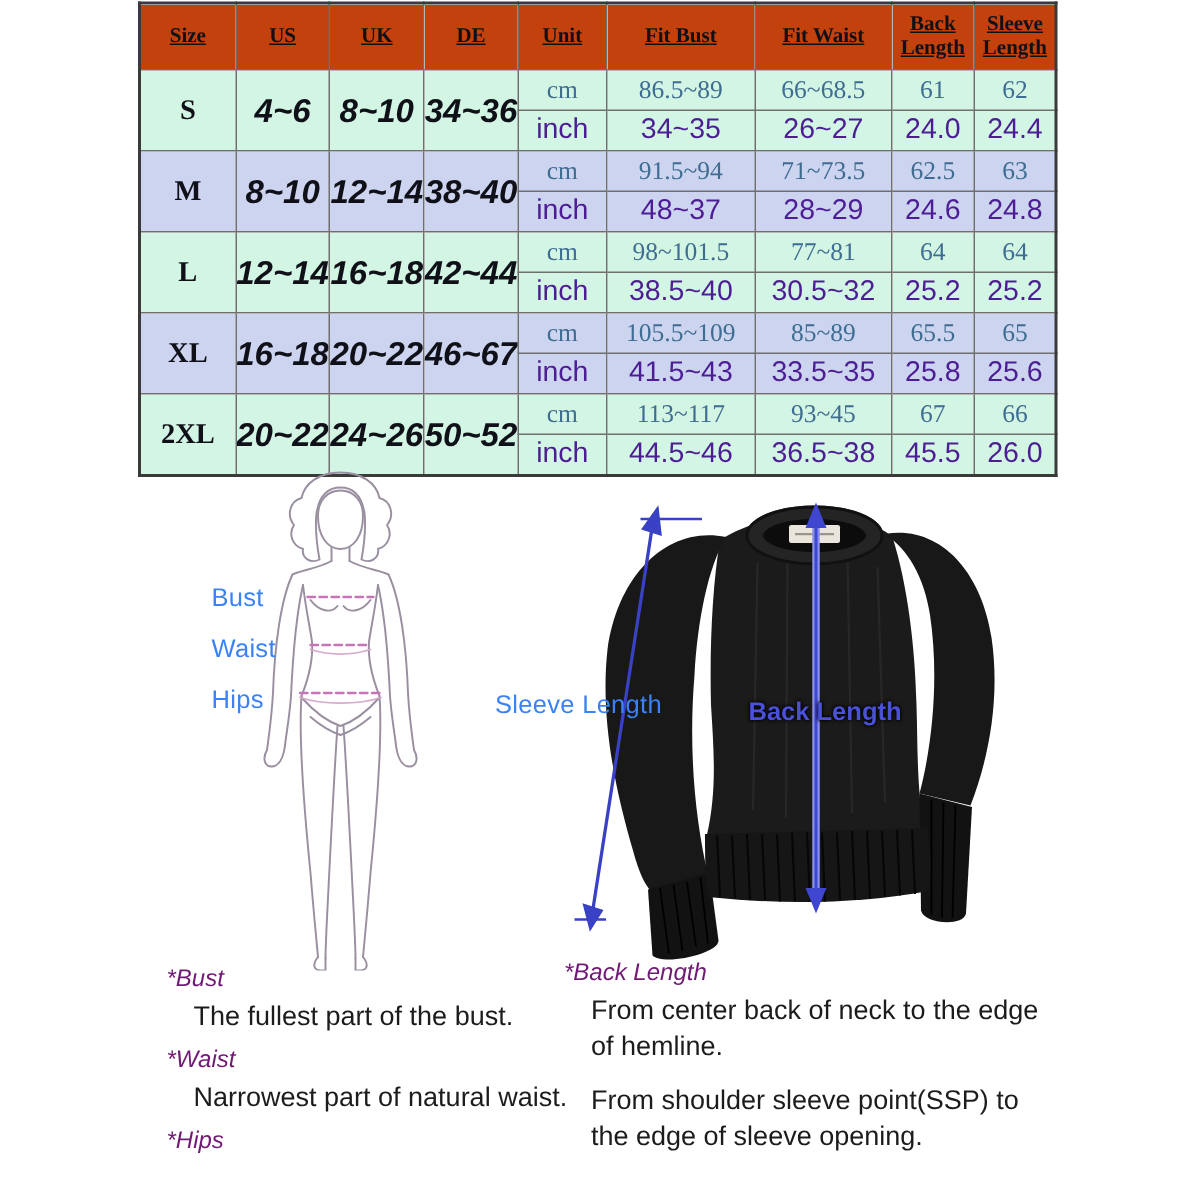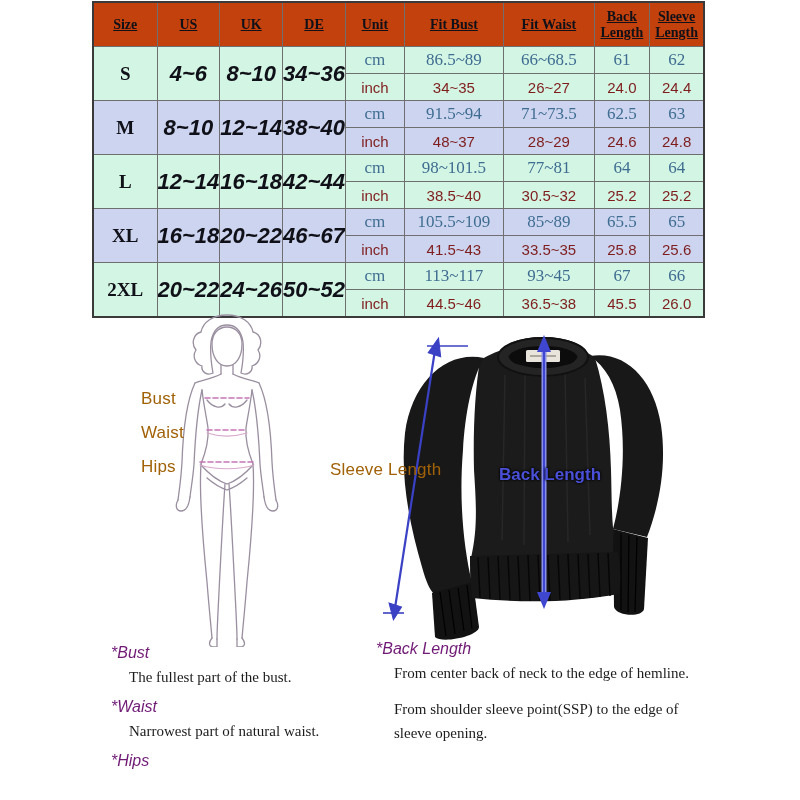--- a/index.html
+++ b/index.html
@@ -12,32 +12,32 @@
   table.size-chart td,table.size-chart th{border:1px solid #6f6f6f;text-align:center;
         vertical-align:middle;padding:0;overflow:hidden;}
   table.size-chart th{height:43px;background:#c2410c;color:#101018;
         font-family:"Liberation Serif",serif;font-weight:bold;font-size:14px;line-height:1.12;text-decoration:underline;}
   tr.g td{background:#d3f5e3;}
   tr.b td{background:#ccd4ef;}
   td.size{font-family:"Liberation Serif",serif;font-weight:bold;font-size:19px;color:#101018;}
   td.ita{font-family:Liberation Sans, sans-serif;font-weight:bold;font-style:italic;
         font-size:22px;color:#101018;}
   td.cm{font-family:"Liberation Serif",serif;font-size:17px;color:#3f6d92;height:26px;}
-  td.inch{font-family:"Liberation Sans",sans-serif;font-size:15px;color:#7f1d1d;height:26px;}
+  td.inch{font-family:"Liberation Sans",sans-serif;font-size:19px;color:#4c1d95;height:26px;}
 
   
   .abs{position:absolute;}
-  .blue-label{color:#a16207;font-size:17px;letter-spacing:.2px;white-space:nowrap;}
+  .blue-label{color:#3b82f6;font-size:17px;letter-spacing:.2px;white-space:nowrap;}
   #back-length-label{color:#4a50d8;font-size:17px;font-weight:bold;
         text-shadow:0 0 3px #000,0 0 2px #000;white-space:nowrap;}
 
   
   .defs{position:absolute;}
   .def-term{color:#701a75;font-size:16px;margin:0 0 3px 0;font-style:italic;}
-  .def-desc{color:#1c1c1c;font-size:15px;line-height:24px;padding-left:18px;margin:0 0 9px 0;font-family:Liberation Serif, serif;}
+  .def-desc{color:#1c1c1c;font-size:18px;line-height:24px;padding-left:18px;margin:0 0 9px 0;}
   #defs-left{left:111px;top:644px;width:285px;}
   #defs-right{left:376px;top:640px;width:318px;}
   #defs-right .def-desc{margin-bottom:12px;}
 </style>
 </head>
 <body>
 
 <div id="page">
 
   <div id="table-wrap">

